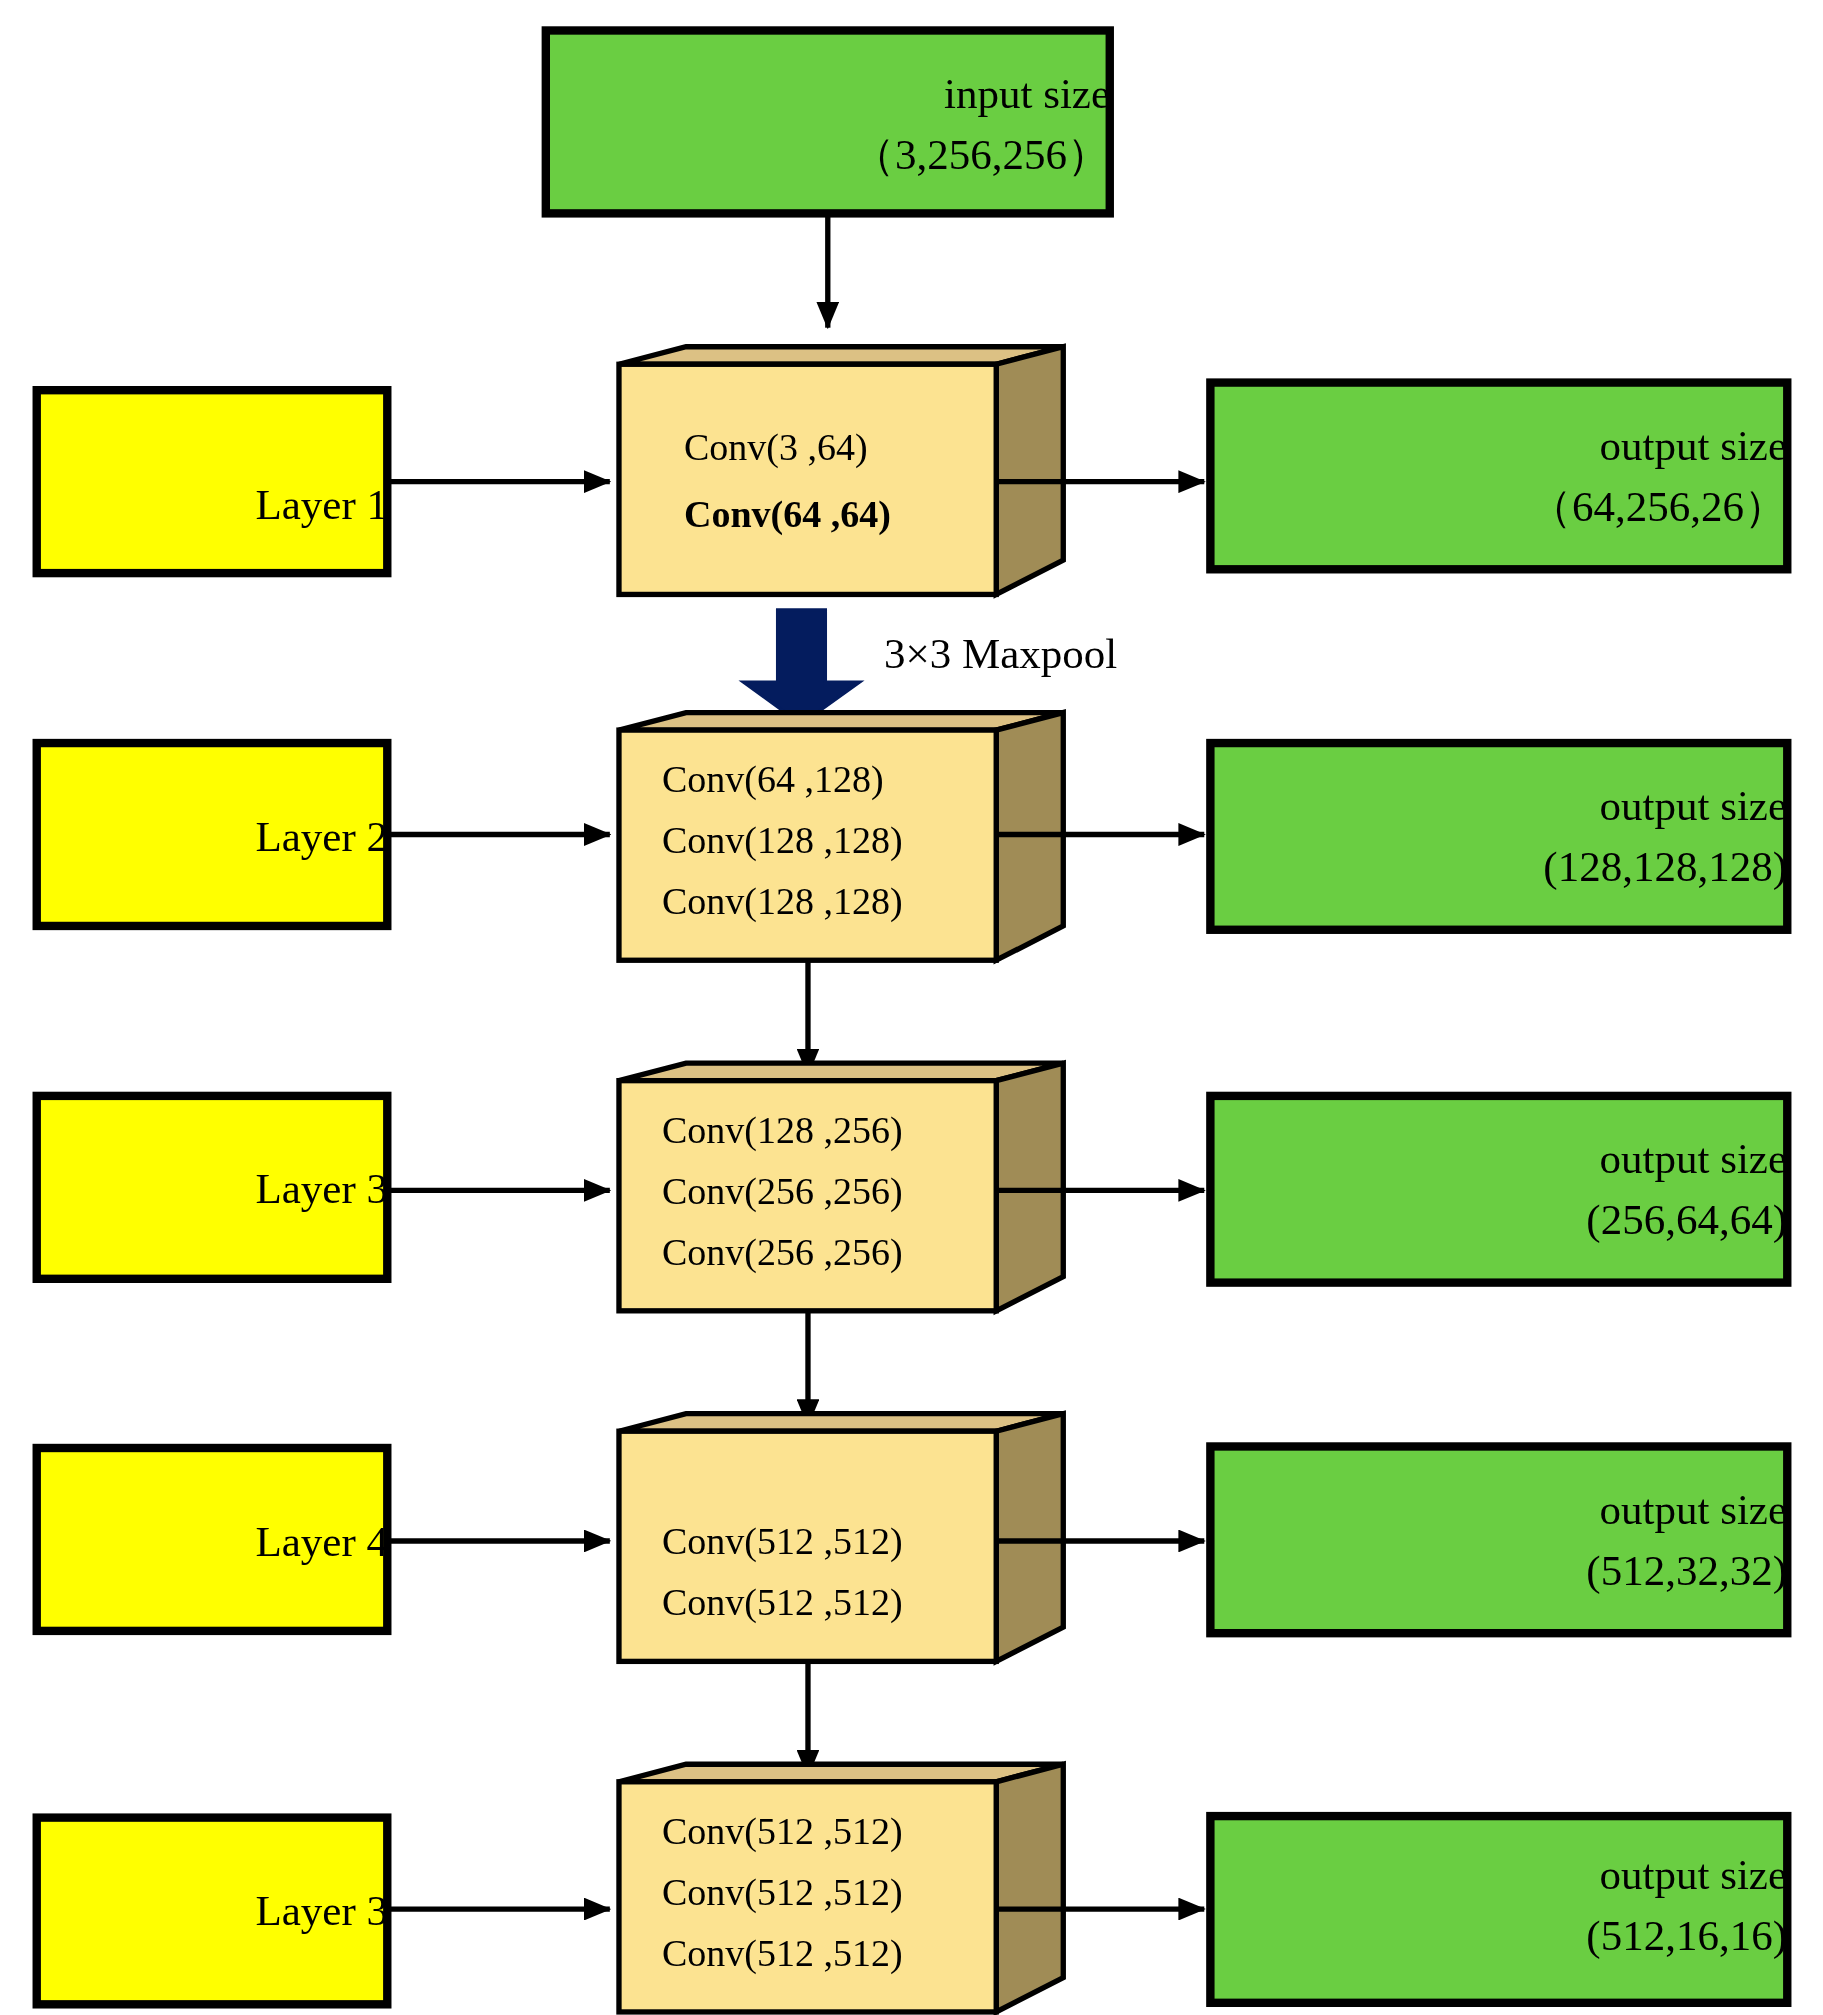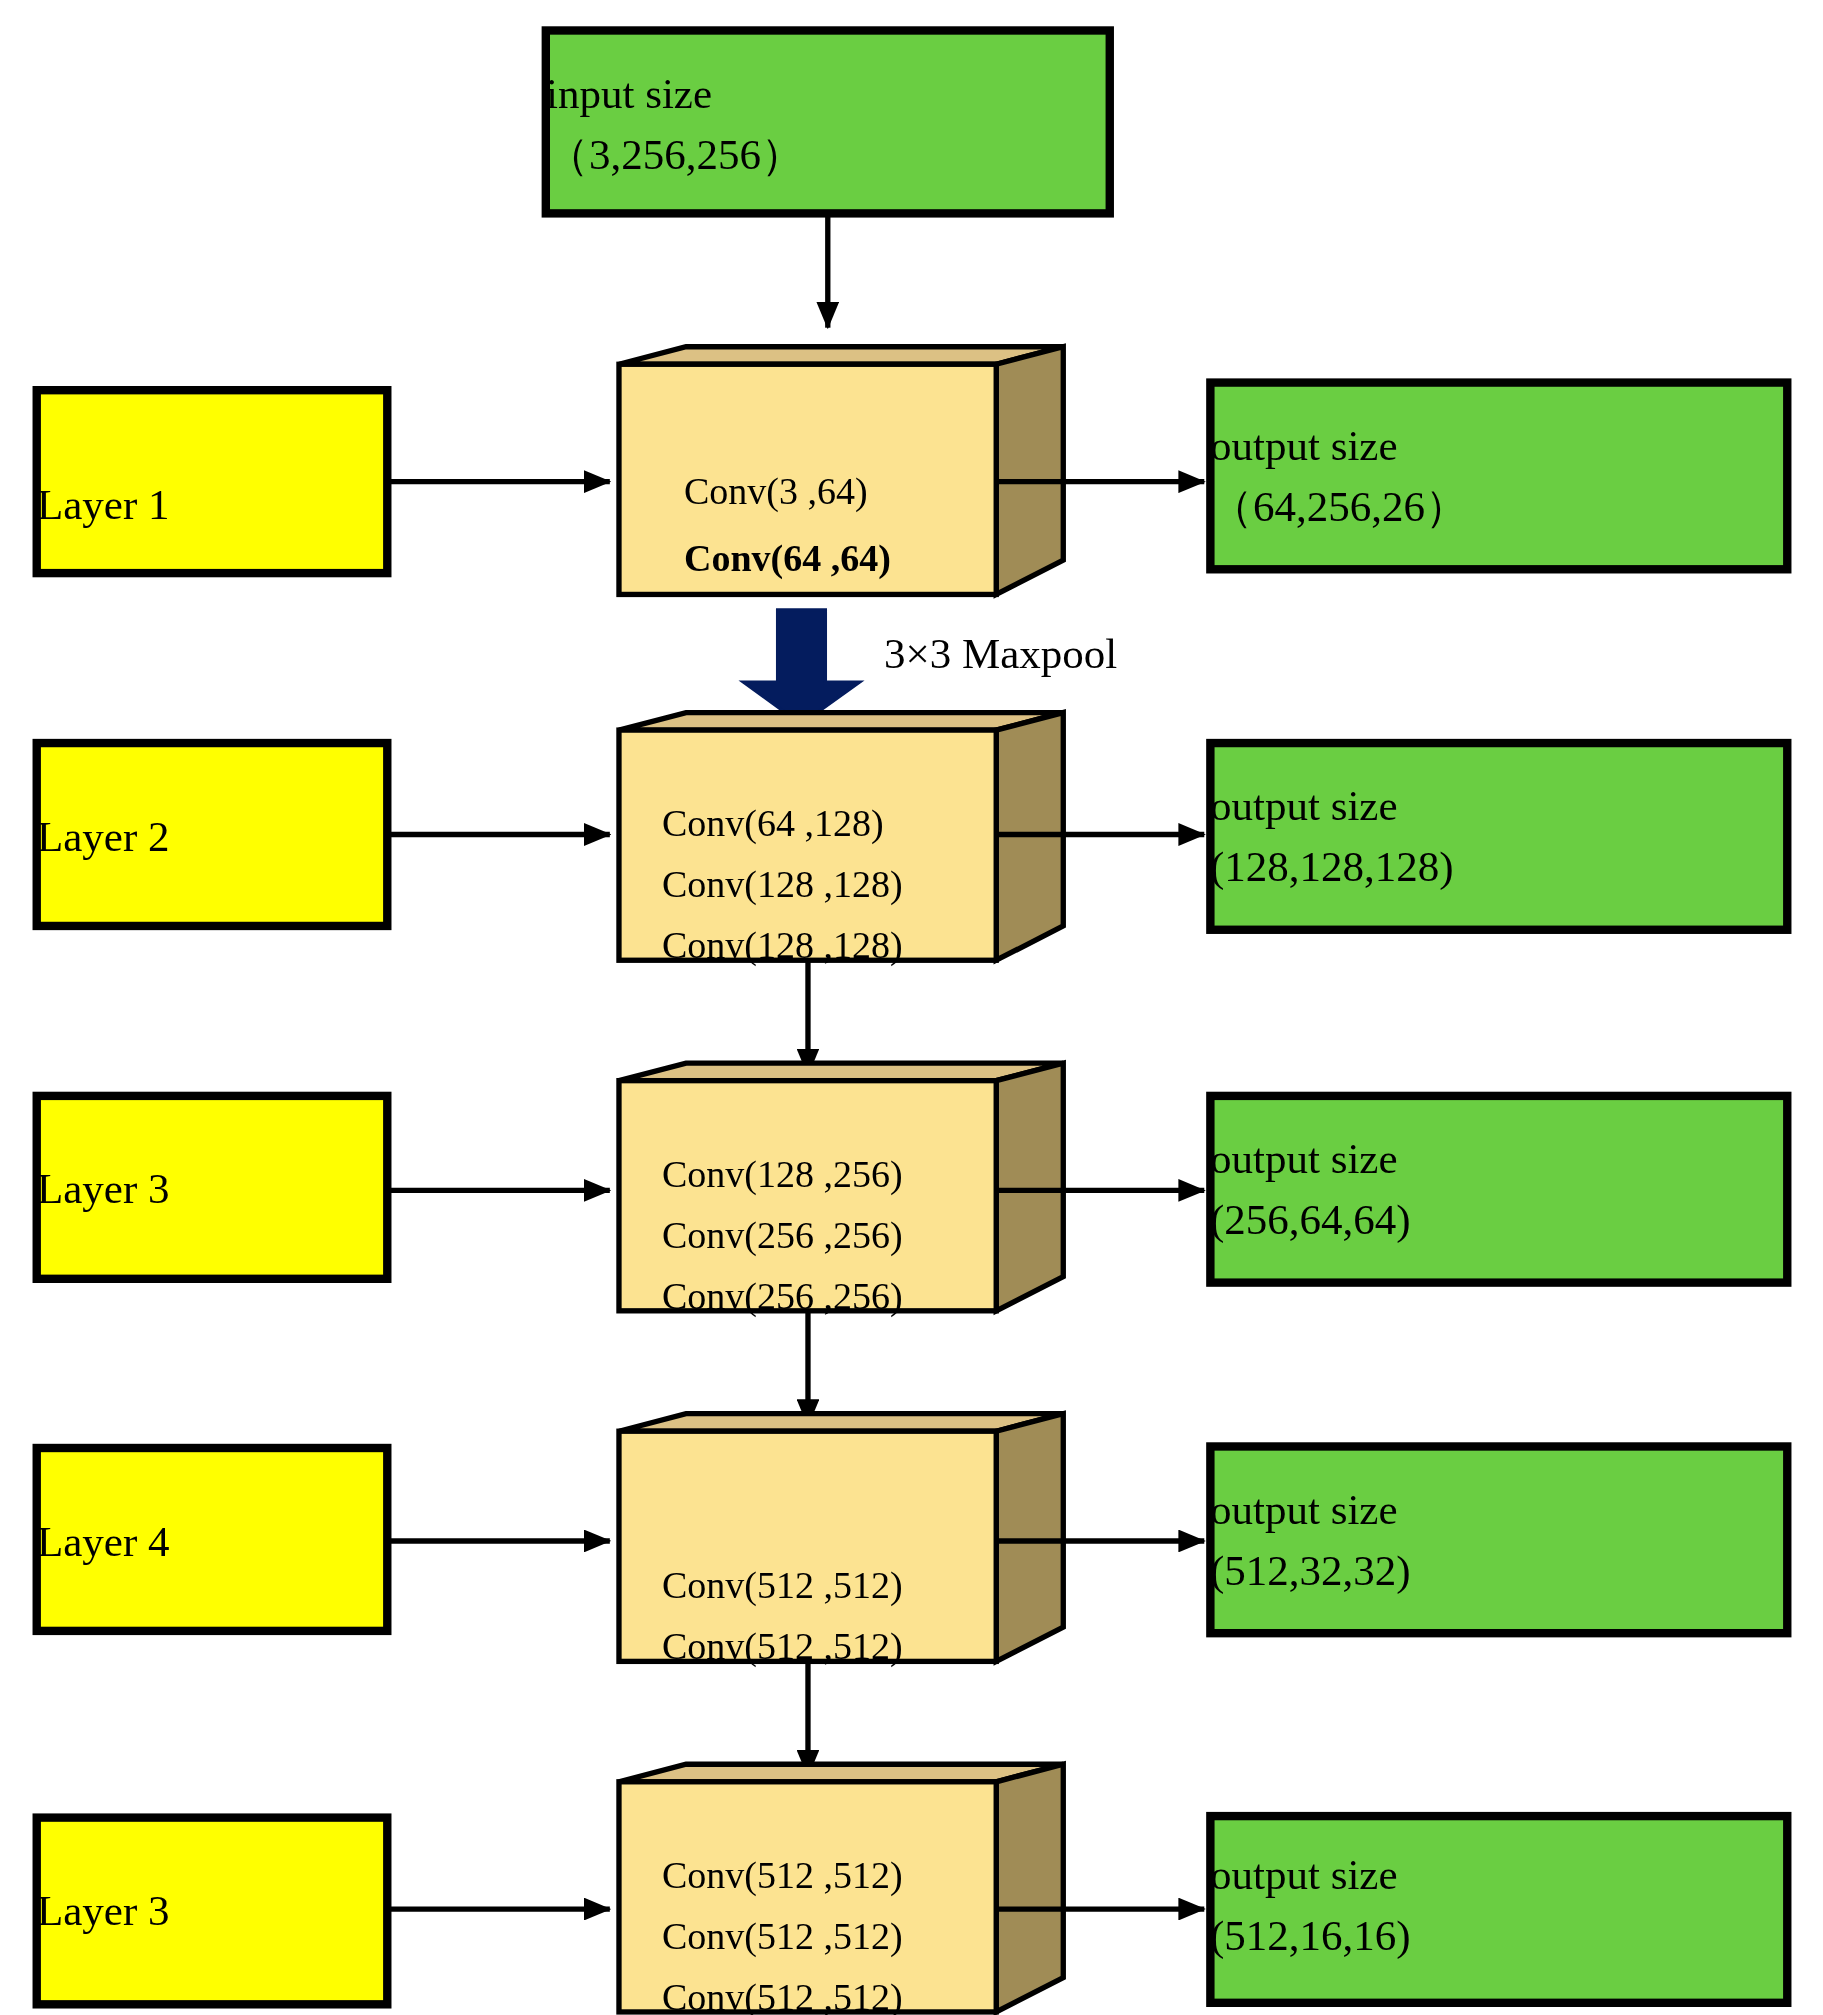--- a/index.html
+++ b/index.html
@@ -21,33 +21,32 @@
     height: 2015px;
   }
   svg.diagram {
     position: absolute;
     left: 0; top: 0;
     width: 1824px;
     height: 2015px;
   }
   .lbl {
     position: absolute;
-    text-align: left;
+    text-align: right;
     color: #000000;
     line-height: 1.18;
     white-space: pre;
     pointer-events: none;
   }
   .green-lbl { font-size: 43px; }
   .yellow-lbl { font-size: 43px; }
   .conv-lbl {
     font-size: 38px;
     text-align: left;
     line-height: 1.26;
-    margin-top: 44px;
   }
   .pool-lbl { font-size: 43px; }
 </style>
 </head>
 <body>
 
 <div id="stage">
 
   <svg class="diagram" viewBox="0 0 2393 2644" xmlns="http://www.w3.org/2000/svg">
     <defs>

